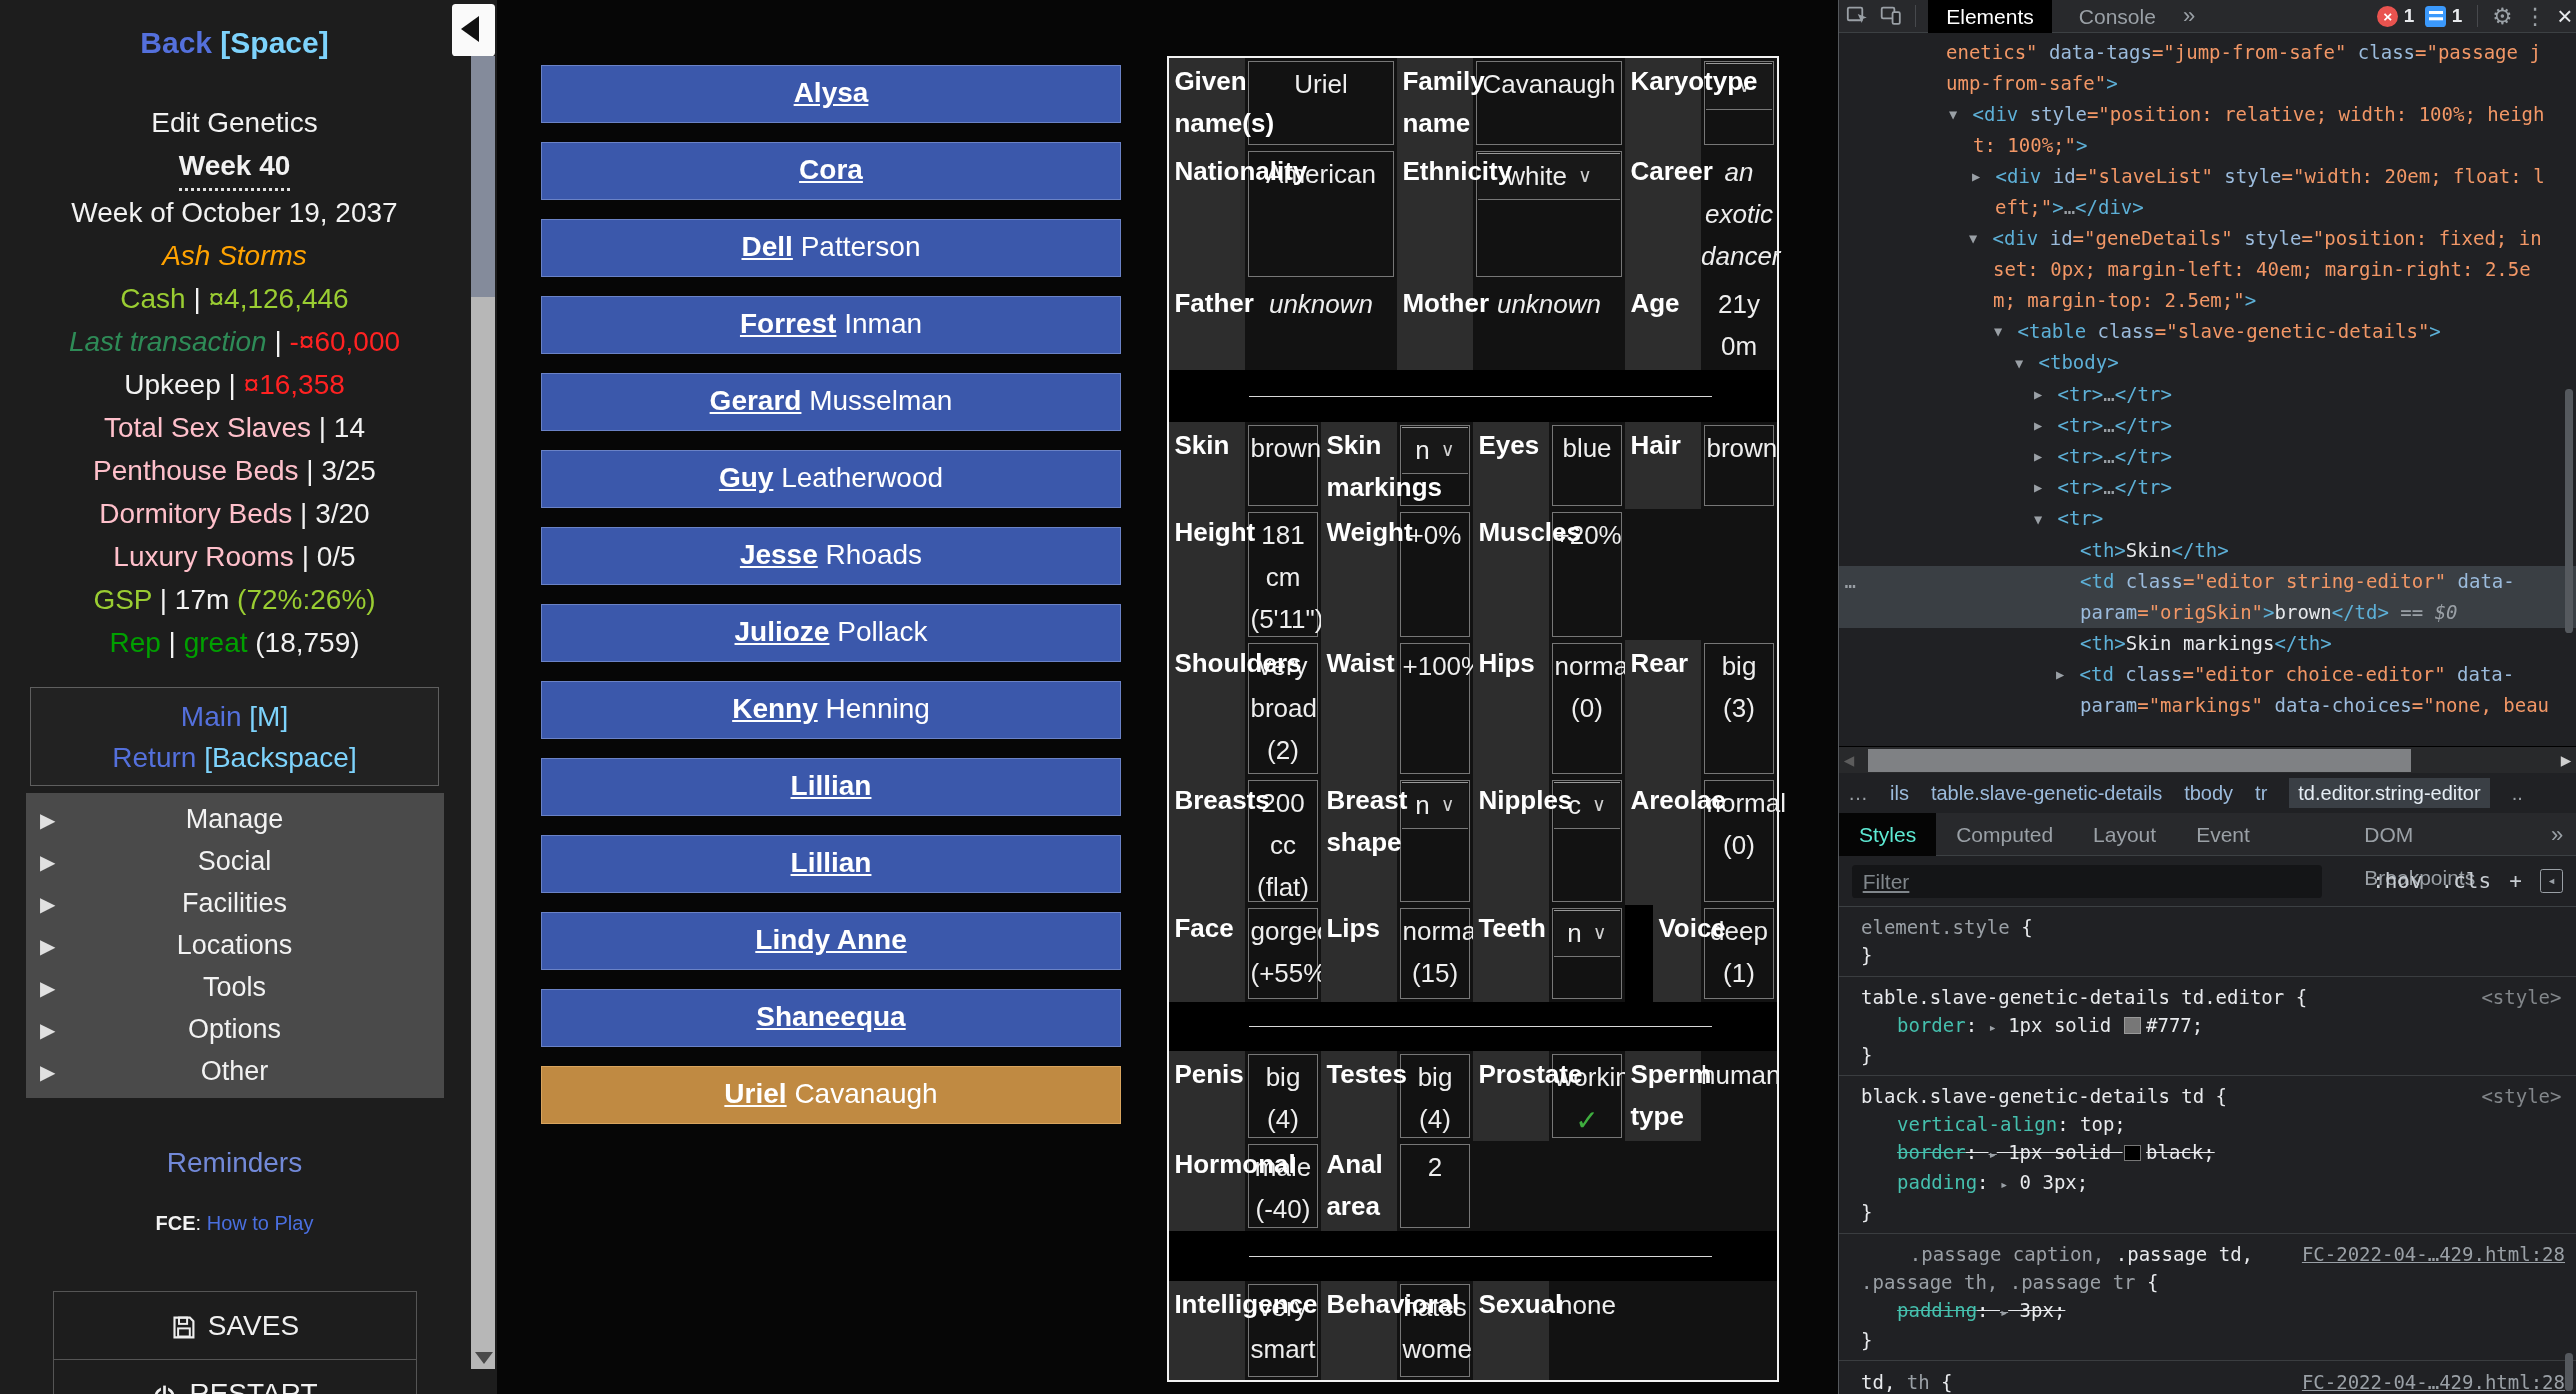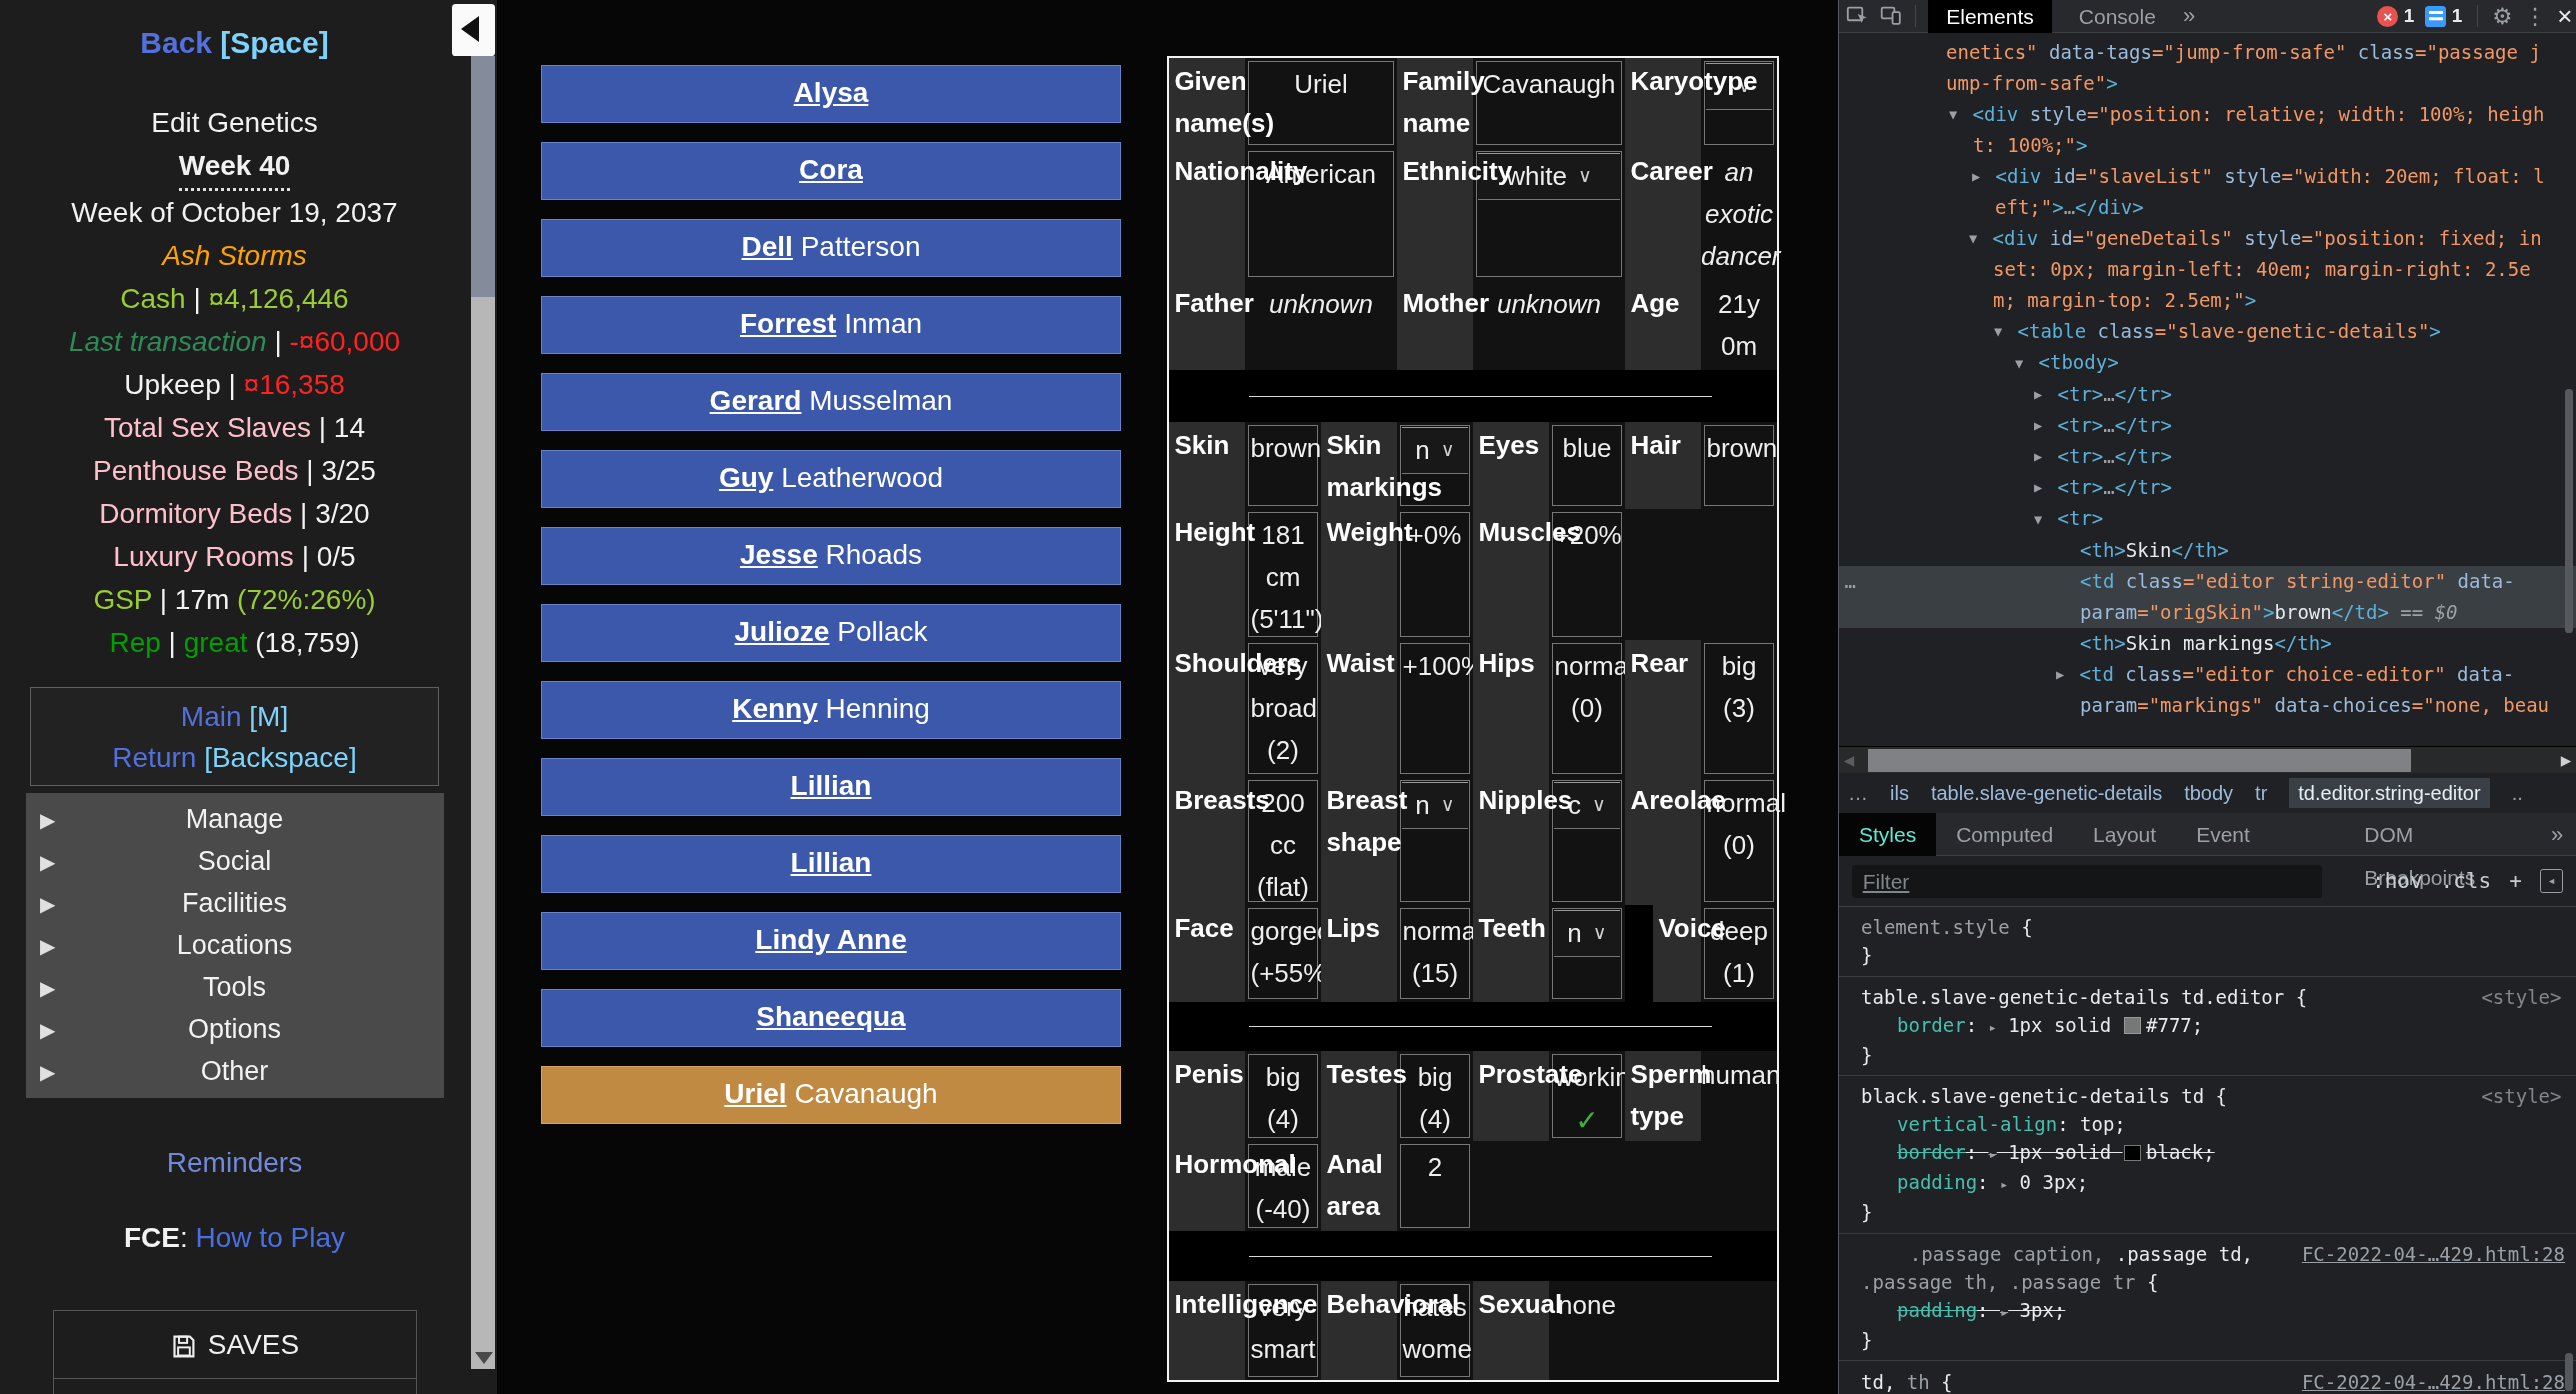--- a/index.html
+++ b/index.html
@@ -22,21 +22,21 @@
   .green { color:#00a000; }
   .orange { color:#ffa200; font-style:italic; }
   .bold { font-weight:bold; }
   .wk { display:inline-block; font-weight:bold; border-bottom:3.6px dotted #e0e0e0; padding-bottom:0.9px; }
   .mainbox { width:409px; margin:23.5px auto 0; border:0.9px solid #5f5f5f; background:#222; padding:7.2px 0; }
   .mainbox .srow { line-height:41px; }
   .menubox { width:418px; margin:7.2px auto 0; background:#4a4a4a; padding:5.4px 0; }
   .menu-item { position:relative; font-size:27px; line-height:42px; color:#f2f2f2; cursor:default; }
   .menu-item .arr { position:absolute; left:14.5px; top:0.9px; font-size:20px; color:#e0e0e0; }
   .reminders { margin-top:49px; font-size:28px; color:#7289d8; }
-  .fcerow { margin-top:43px; font-size:28px; }
+  .fcerow { margin-top:33px; font-size:20px; }
   .fce-link { color:#4a6fe0; }
   .savebox { width:364px; margin:56px auto 0; border:0.9px solid #555; }
   .saverow { height:67px; line-height:67px; font-size:28px; color:#f0f0f0; }
   .saverow + .saverow { border-top:0.9px solid #555; }
   .saverow svg { vertical-align:-6.3px; margin-right:11px; }
 
   
   .sb-track { position:absolute; left:471px; top:56px; width:24.4px; height:1313px; background:#b7b7b7; }
   .sb-thumb { position:absolute; left:0; top:0; width:100%; height:241px; background:#848b9b; }
   .sb-down { position:absolute; left:3.6px; bottom:5.4px; width:0; height:0;

